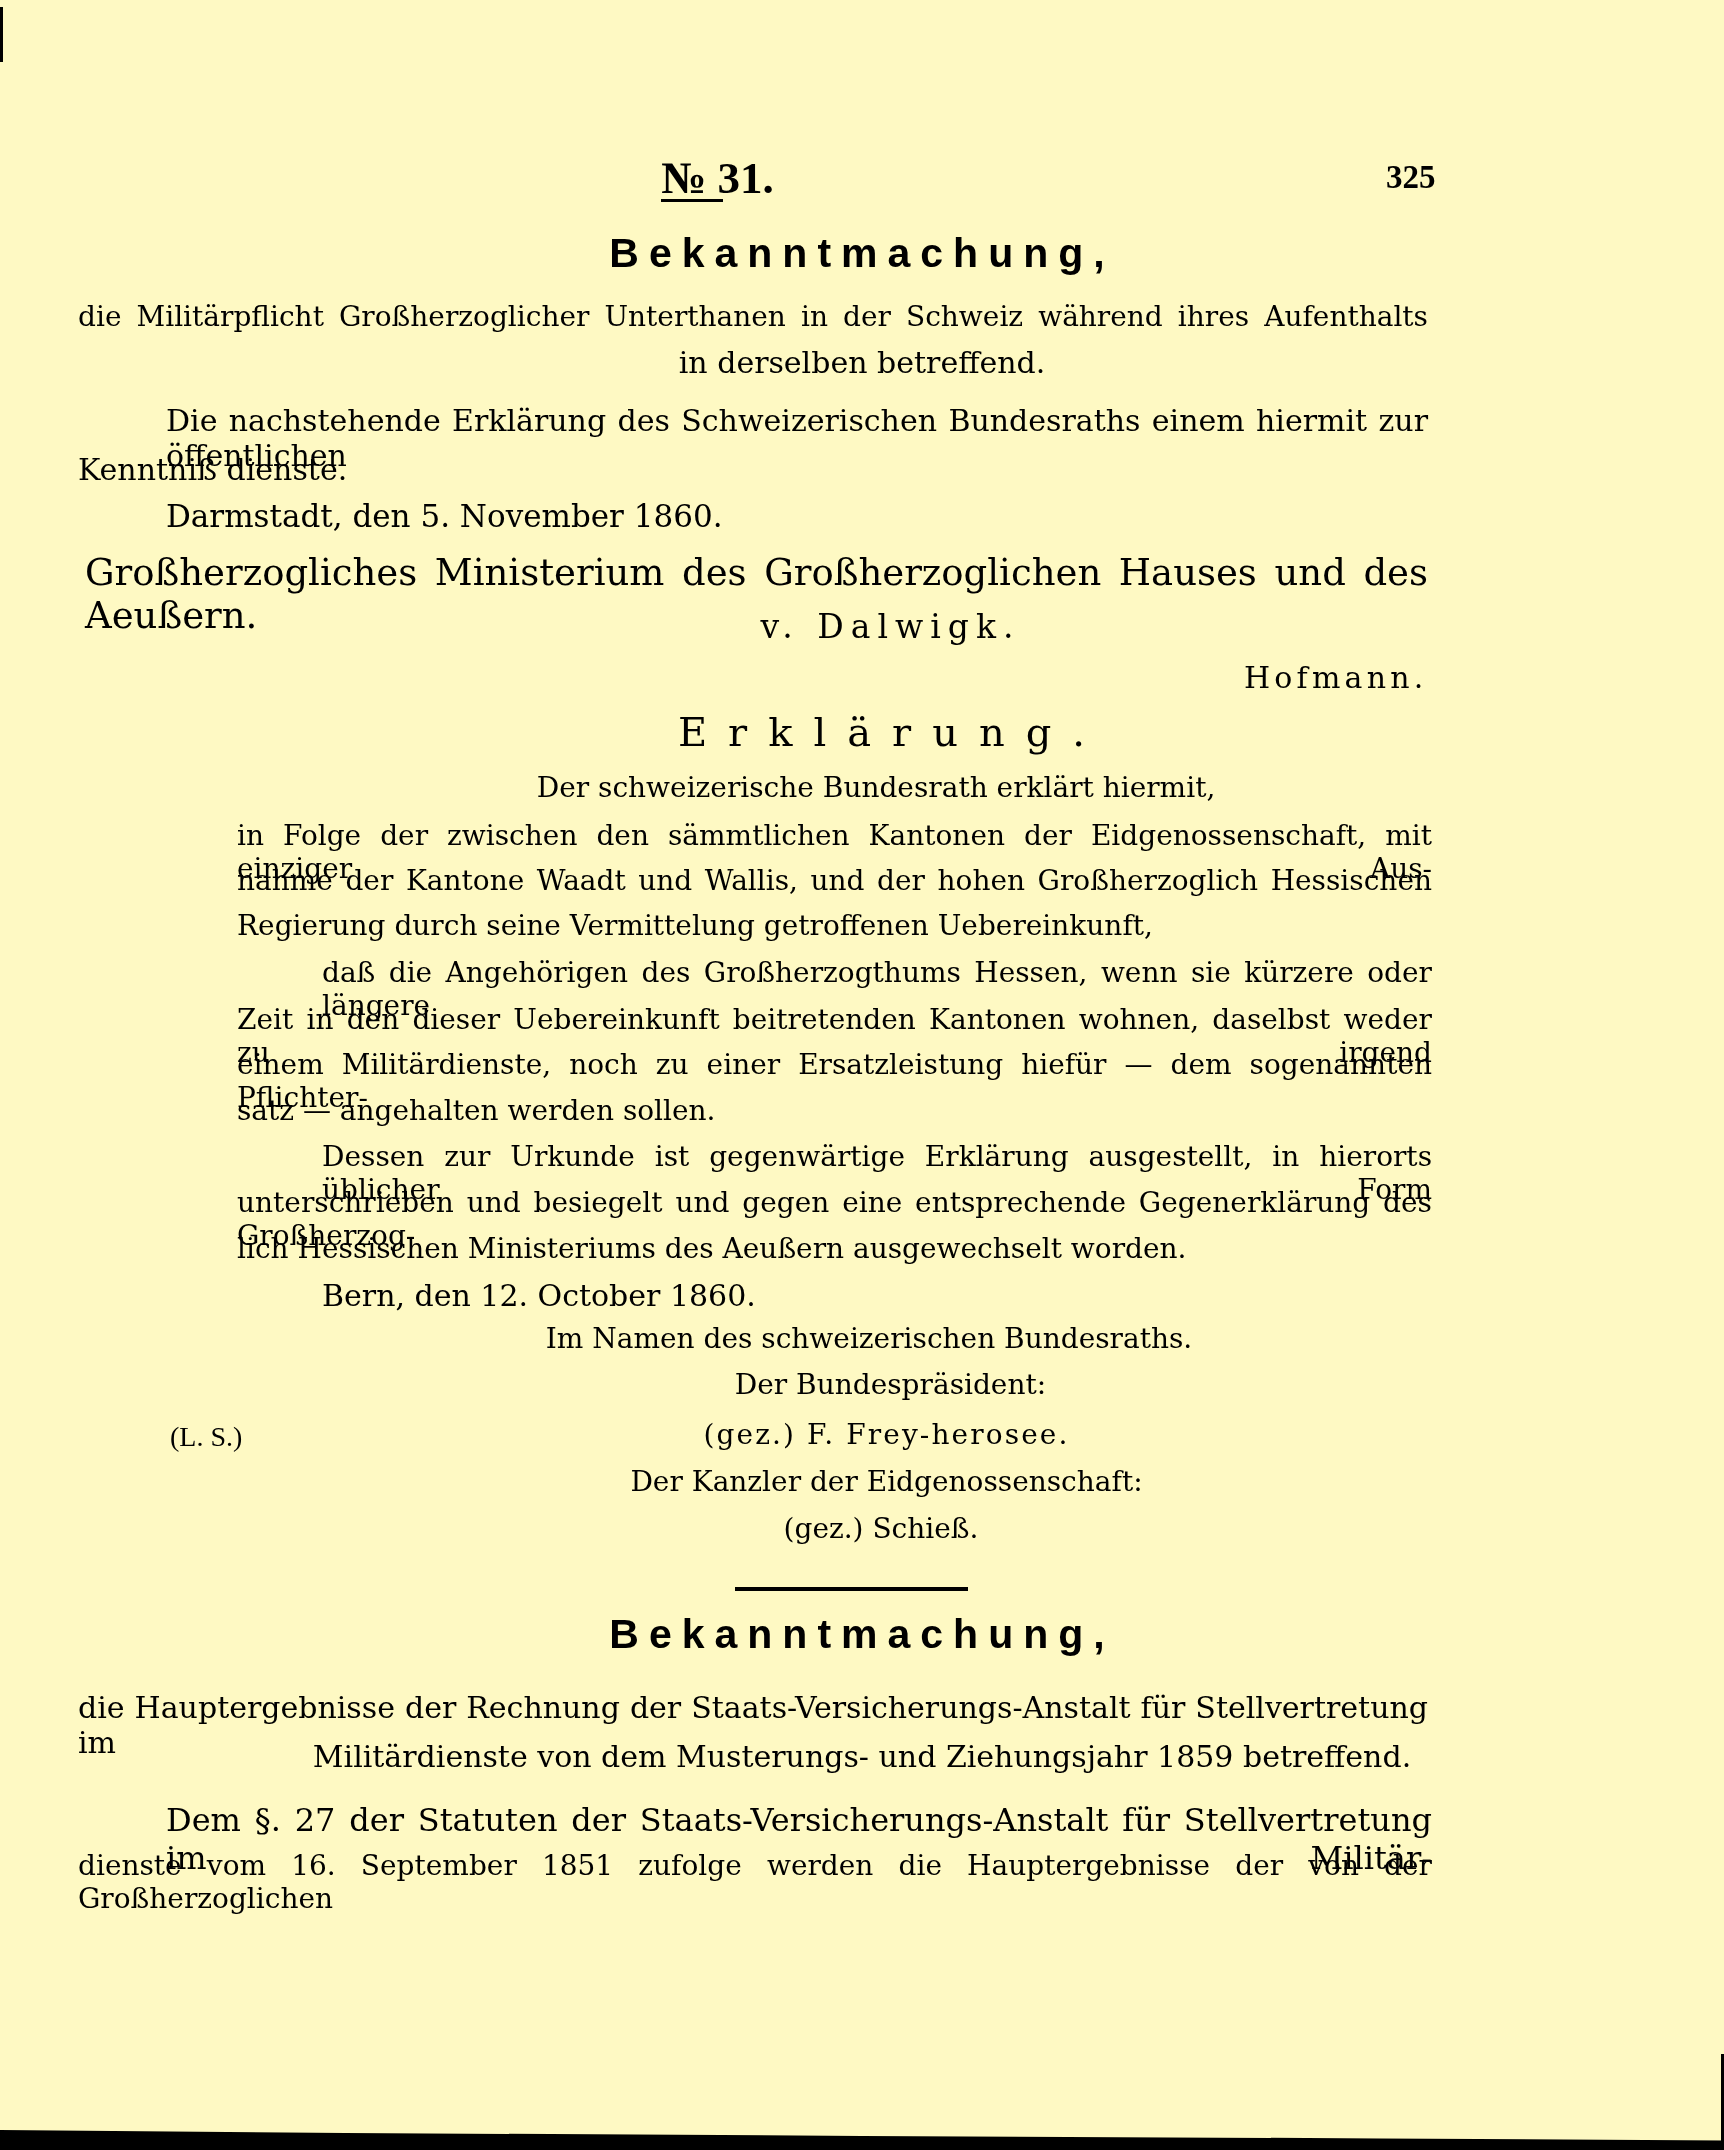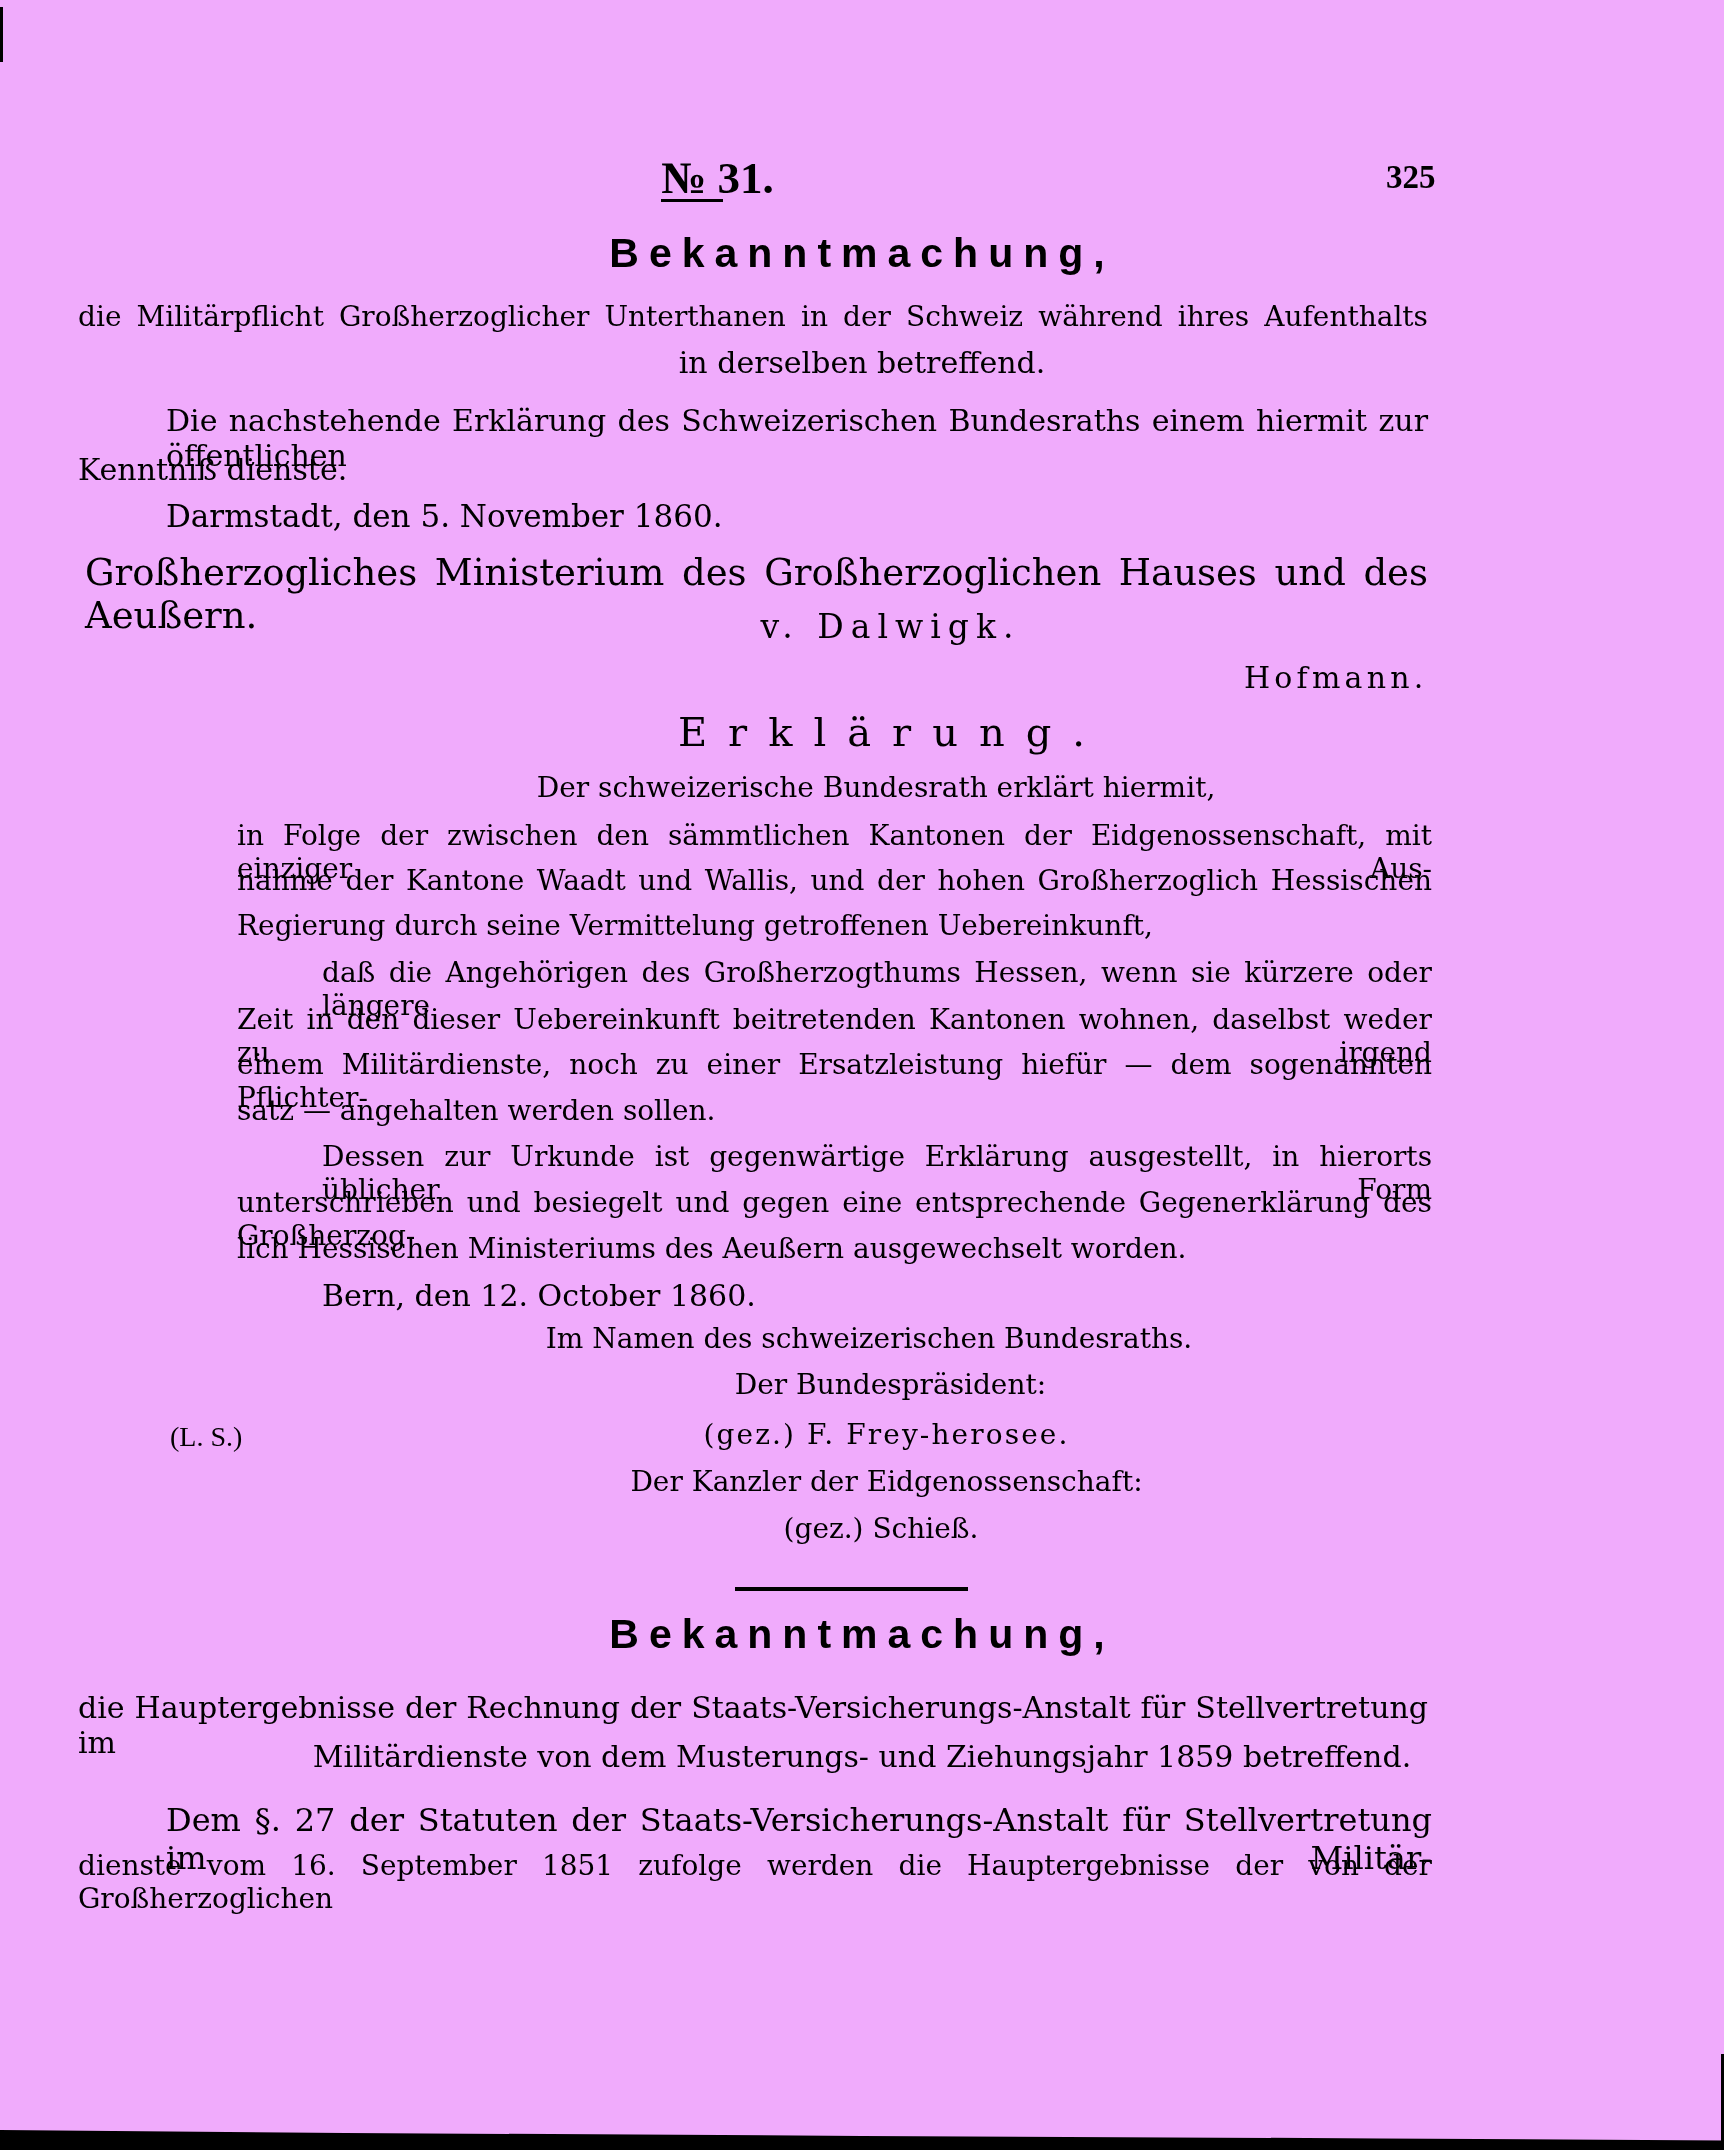--- a/index.html
+++ b/index.html
@@ -1,21 +1,21 @@
 <!DOCTYPE html>
 <html style="font-size:11.3px"><head>
   <meta charset="utf-8">
   <style>
     html, body { margin: 0; padding: 0; background: #ffffff; }
     body {
       width: 1724px; height: 2151px; position: relative; overflow: hidden;
       font-family: "DejaVu Serif", "Liberation Serif", serif;
       color: #000000;
     }
-    .page { position: absolute; inset: 0; background: #f0abfc; }
+    .page { position: absolute; inset: 0; background: #fef9c3; }
     .abs { position: absolute; white-space: nowrap; }
     .fraktur { font-family: Liberation Sans, sans-serif; }
 
     
     .edge-left { position: absolute; left: 0; top: 7px; width: 2.8px; height: 55px; background: #000; }
     .edge-bottom {
       position: absolute; left: 0; bottom: 0; width: 1724px; height: 21px; background: #000;
       clip-path: polygon(0 0, 20% 14%, 50% 28%, 80% 40%, 100% 50%, 100% 100%, 0 100%);
     }
     .edge-right { position: absolute; right: 0; top: 2054px; width: 2.8px; height: 97px; background: #000; }

